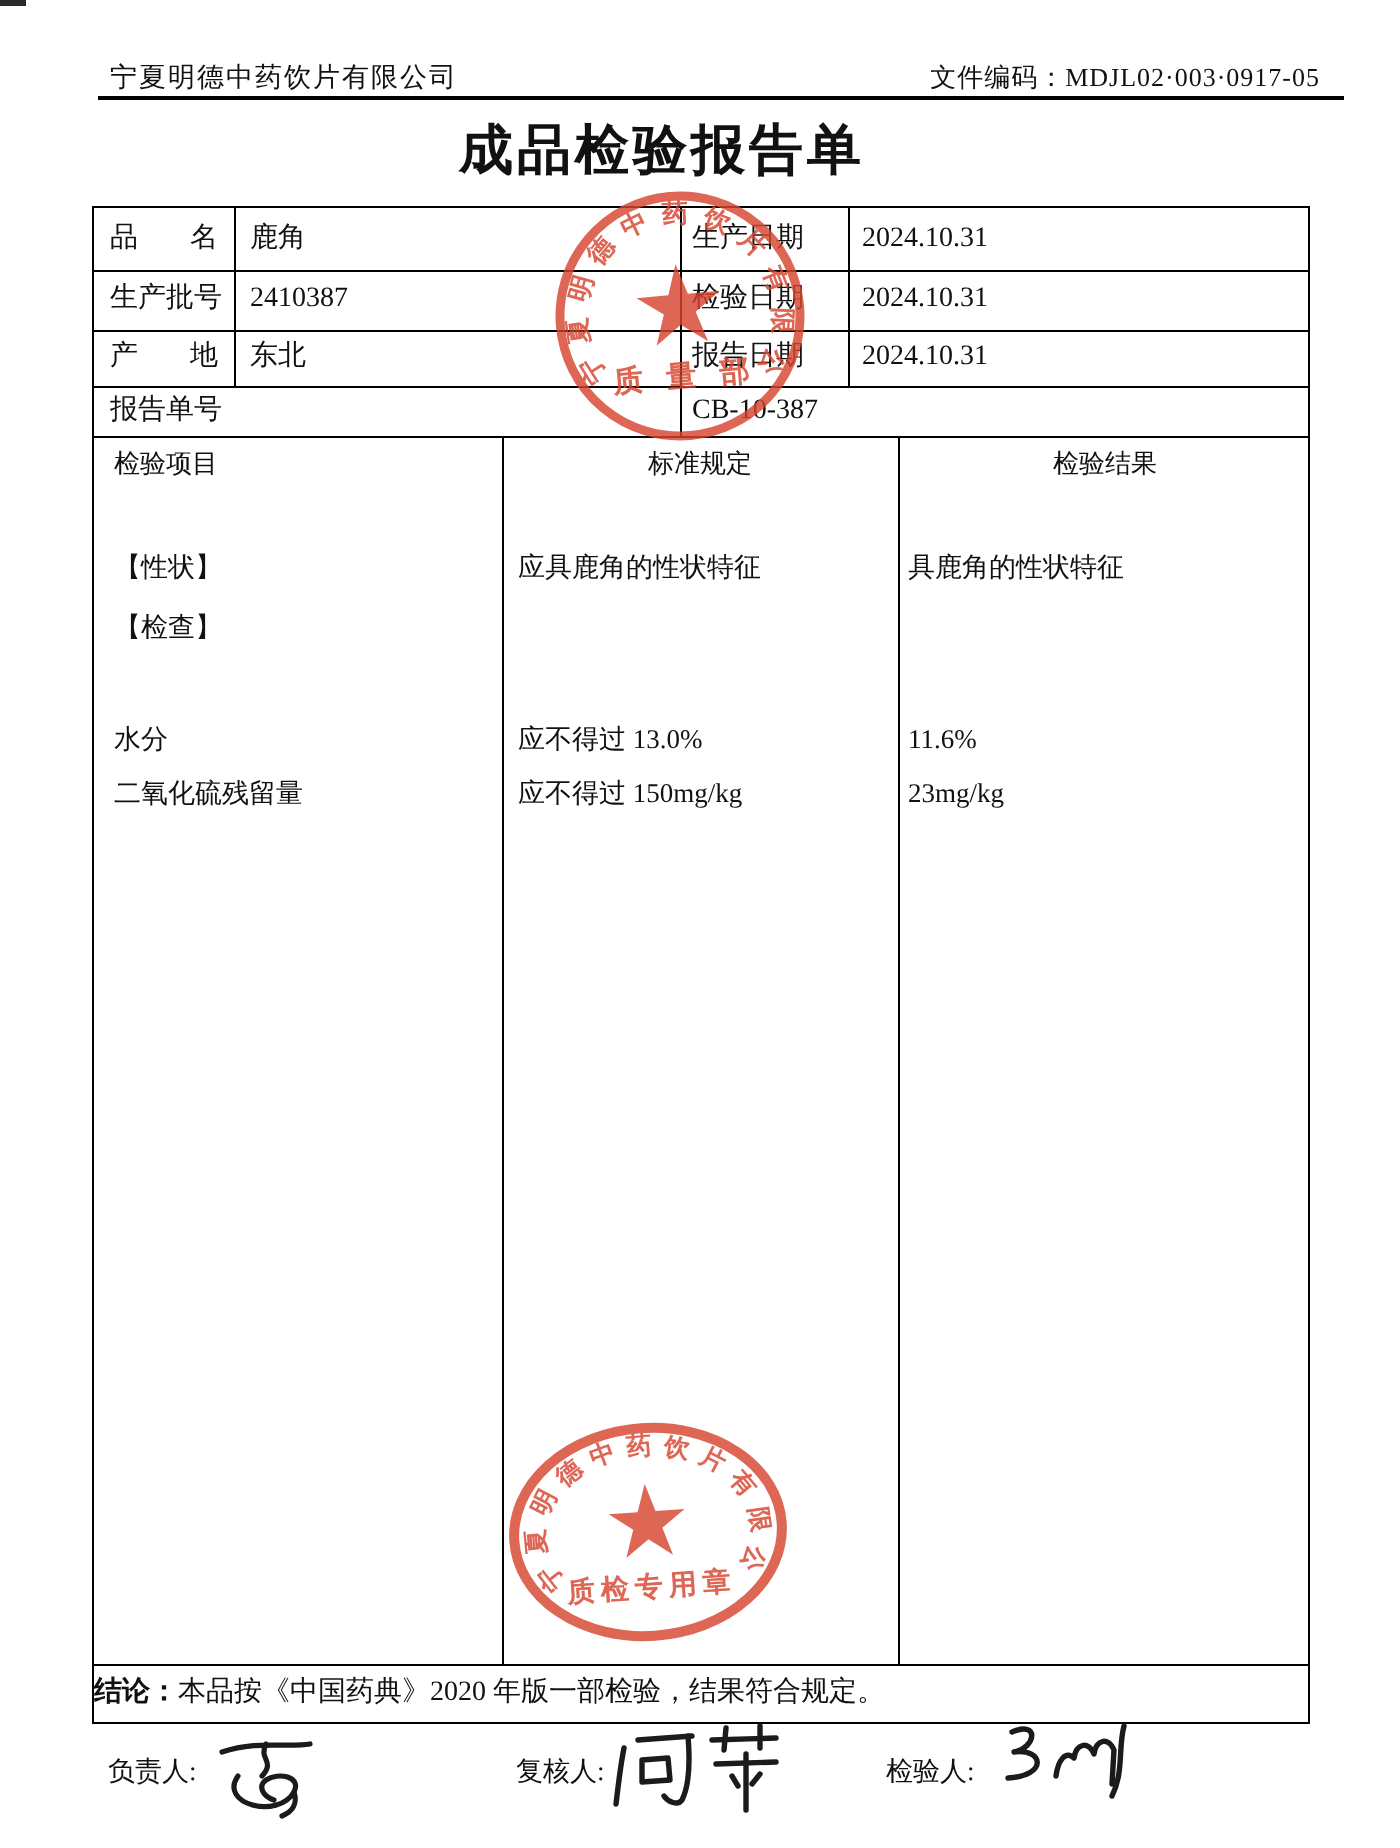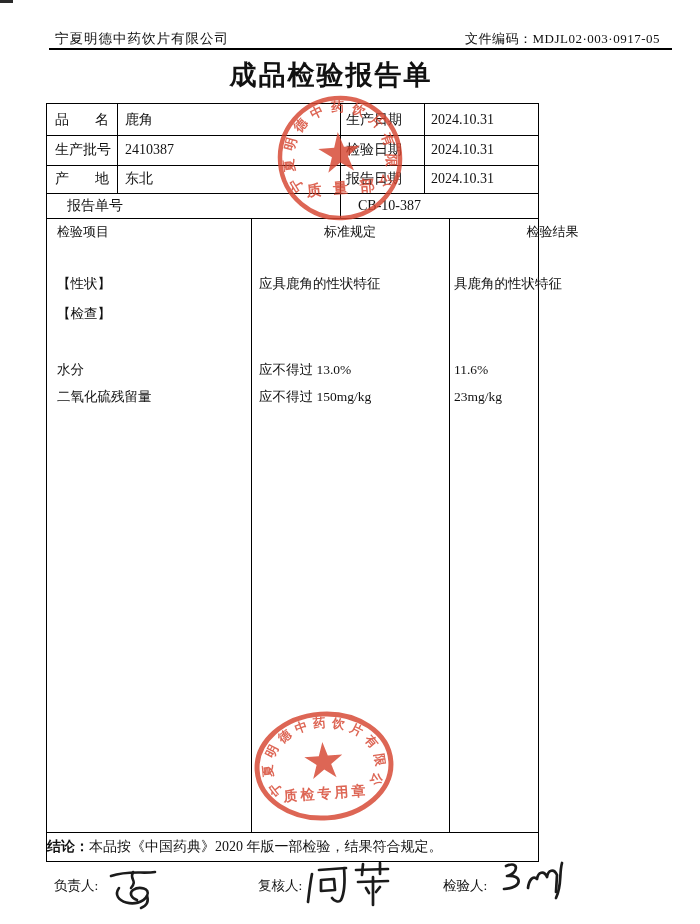--- a/index.html
+++ b/index.html
@@ -6,28 +6,28 @@
   .doc{position:relative;width:700px;height:924px;background:#ffffff;
        font-family:"Liberation Serif","DejaVu Serif",serif;color:#111;overflow:hidden;}
   .abs{position:absolute;}
   .corner-mark{position:absolute;left:0;top:0;width:13px;height:3px;background:#2a2a2a;}
   
   .company{left:55px;top:30px;font-size:13.5px;letter-spacing:1px;}
   .doccode{right:40px;top:30px;font-size:13px;letter-spacing:.5px;}
   .hrule{left:49px;top:48px;width:623px;border-top:2px solid #000;}
   .title{left:0;right:38px;top:57px;text-align:center;font-size:27px;font-weight:bold;letter-spacing:2px;}
   
-  .table{left:46px;top:103px;width:493px;height:759px;border:1.6px solid #000;box-sizing:border-box;}
+  .table{left:46px;top:103px;width:609px;height:759px;border:1.6px solid #000;box-sizing:border-box;}
   .hline{position:absolute;left:0;right:0;border-top:1.6px solid #000;}
   .vline{position:absolute;border-left:1.6px solid #000;}
   .icell{position:absolute;font-size:14px;white-space:nowrap;}
   .r1{top:0;height:31px;line-height:31px;}
   .r2{top:31px;height:30px;line-height:30px;}
   .r3{top:61px;height:28px;line-height:28px;}
-  .r4{top:89px;height:25px;line-height:25px;margin-left:12px;}
+  .r4{top:89px;height:25px;line-height:25px;}
   .spread{width:54px;text-align:justify;text-align-last:justify;}
   .colhead{position:absolute;top:118px;height:20px;line-height:20px;font-size:13px;
            text-underline-offset:3px;white-space:nowrap;}
   .ch-center{text-align:center;}
   .rrow{position:absolute;height:18px;line-height:18px;font-size:13.5px;white-space:nowrap;}
   .cell-item{position:absolute;left:10px;}
   .cell-std{position:absolute;left:212px;}
   .cell-res{position:absolute;left:407px;}
   .conclusion{position:absolute;left:0;right:0;top:728px;height:31px;line-height:30px;
               text-align:left;font-size:14px;white-space:nowrap;}

